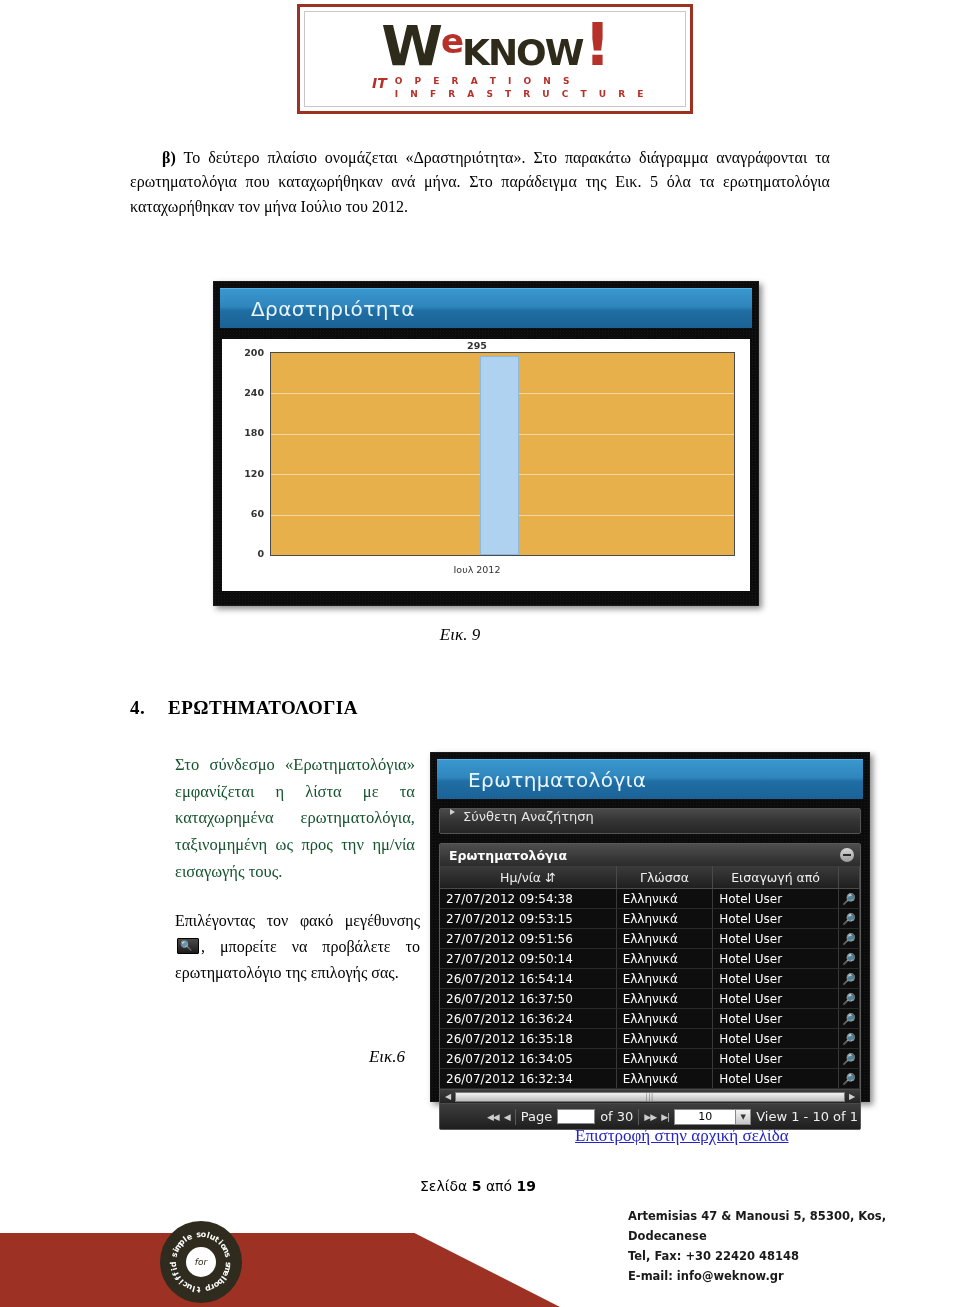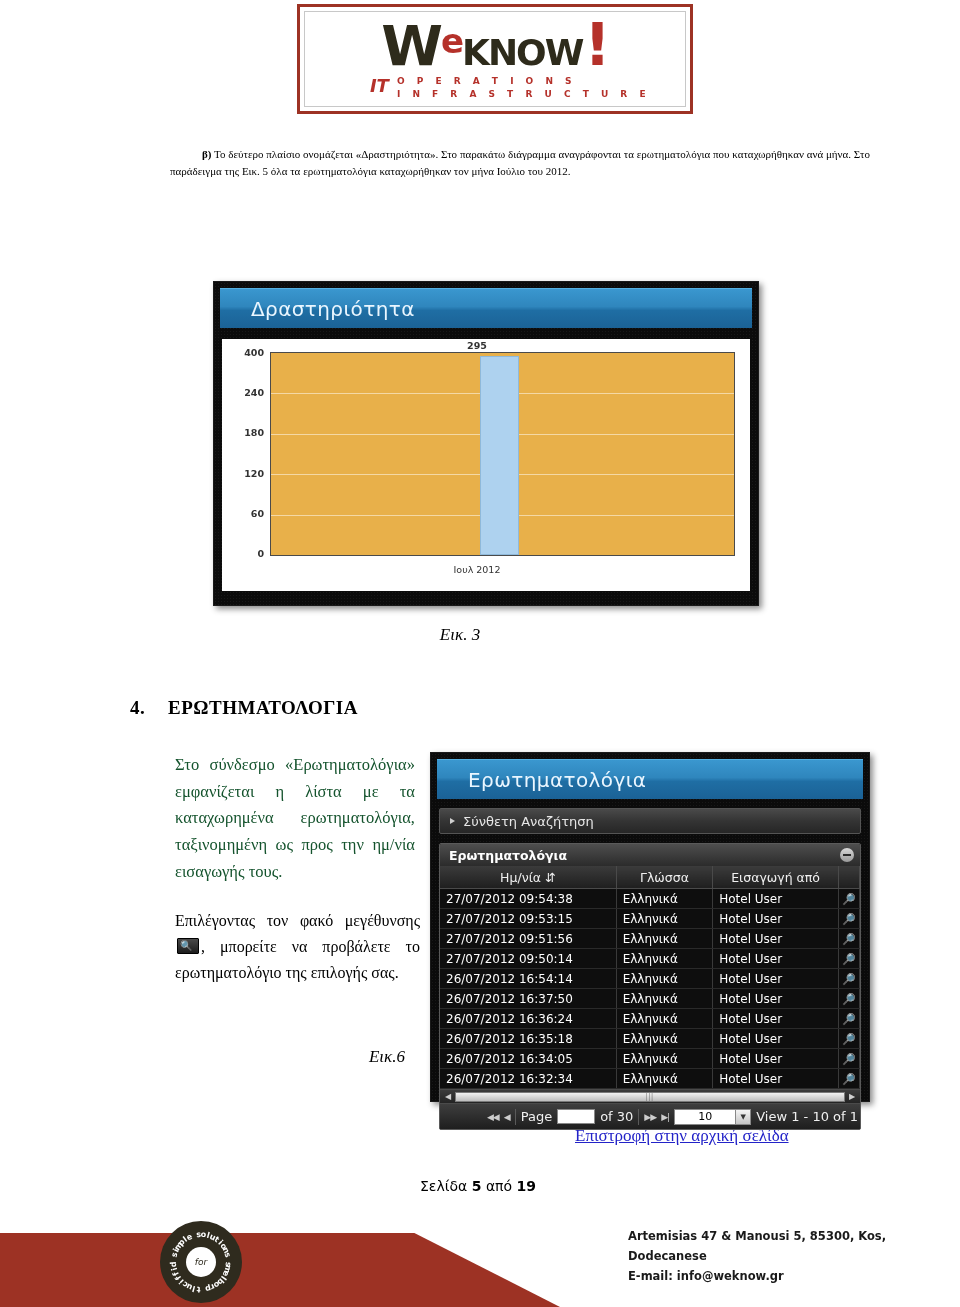--- a/index.html
+++ b/index.html
@@ -25,32 +25,31 @@
   }
   .logo-w{font-size:56px;}
   .logo-e{color:#b5312a;font-size:34px;position:relative;top:-12px;}
   .logo-know{font-size:36px;}
   .logo-bang{color:#b5312a;font-size:58px;margin-left:2px;}
   .logo-sub{
     display:flex;align-items:flex-start;margin-top:2px;margin-left:30px;
   }
   .logo-it{
     font-family:"DejaVu Sans", sans-serif;font-style:italic;font-weight:bold;
-    font-size:18px;color:#b5312a;margin-right:8px;
+    font-size:14px;color:#b5312a;margin-right:8px;
   }
   .logo-sub-lines{
     font-family:"DejaVu Sans", sans-serif;font-weight:bold;font-size:9px;
     color:#b5312a;letter-spacing:4.5px;line-height:1.35;
   }
 
   
   .para{
-    position:absolute;font-size:11px;color:#000;line-height:1.52;
+    position:absolute;font-size:16px;color:#000;line-height:1.52;
     text-align:justify;
-    margin-left:40px;
   }
   .para-b{left:130px;top:146px;width:700px;}
   .para-b b{font-weight:bold;}
   .indent{display:inline-block;width:32px;}
 
   
   .panel{
     position:absolute;background:#0b0b0b;
     box-shadow:3px 3px 6px rgba(0,0,0,0.45);
     border:1px solid #1a1a1a;box-sizing:border-box;
@@ -129,21 +128,21 @@
   .inline-mag::after{
     content:"\1F50D";position:absolute;left:2px;top:-1px;font-size:10px;color:#dcdcdc;
   }
 
   
   #q-panel{left:430px;top:752px;width:440px;height:350px;}
   .q-search{
     position:relative;z-index:2;margin:9px 8px 0 8px;height:26px;
     background:linear-gradient(to bottom,#4a4a4a 0%,#343434 50%,#262626 100%);
     border:1px solid #555;border-radius:2px;box-sizing:border-box;
-    display:flex;align-items:center;padding-left:10px;
+    display:flex;align-items:flex-start;padding-left:10px;
   }
   .q-search .arrow{
     width:0;height:0;border-left:5px solid #cfcfcf;
     border-top:3.5px solid transparent;border-bottom:3.5px solid transparent;
     margin-right:8px;
   }
   .q-search span.lbl{
     font-family:"DejaVu Sans", sans-serif;font-size:13px;color:#e6e6e6;
   }
   .q-grid{
@@ -299,34 +298,34 @@
       <div class="chart-area">
 
         <div class="plot">
           <div class="gridline" style="top:20%"></div>
           <div class="gridline" style="top:40%"></div>
           <div class="gridline" style="top:60%"></div>
           <div class="gridline" style="top:80%"></div>
           <div class="bar" id="bar-0" style="left:45.2%;width:8.4%;bottom:0;height:98.3%;"></div>
         </div>
 
-        <div class="axis-label" style="left:12px;top:8px;">400</div>
+        <div class="axis-label" style="left:12px;top:8px;">200</div>
         <div class="axis-label" style="left:12px;top:48px;">240</div>
         <div class="axis-label" style="left:12px;top:88px;">180</div>
         <div class="axis-label" style="left:12px;top:129px;">120</div>
         <div class="axis-label" style="left:12px;top:169px;">60</div>
         <div class="axis-label" style="left:12px;top:209px;">0</div>
 
         <div class="bar-value" style="left:235px;top:1px;width:40px;">295</div>
         <div class="x-label" style="left:215px;top:225px;width:80px;">Ιουλ 2012</div>
       </div>
     </div>
   </div>
 
-  <div class="caption" id="cap5">Εικ. 3</div>
+  <div class="caption" id="cap5">Εικ. 9</div>
 
   <div class="sec-head">
     <span class="sec-num">4.</span><span>ΕΡΩΤΗΜΑΤΟΛΟΓΙΑ</span>
   </div>
 
   <div class="para-c">Στο σύνδεσμο «Ερωτηματολόγια» εμφανίζεται η λίστα με τα καταχωρημένα ερωτηματολόγια, ταξινομημένη ως προς την ημ/νία εισαγωγής τους.</div>
 
   <div class="para-d">
     <span>Επιλέγοντας τον φακό μεγέθυνσης</span>
     <span class="inline-mag"></span><span>, μπορείτε να προβάλετε το ερωτηματολόγιο της επιλογής σας.</span>
@@ -498,17 +497,18 @@
           <span style="transform: rotate(135deg) translate(-50%, -32px);">b</span>
           <span style="transform: rotate(125deg) translate(-50%, -32px);">l</span>
           <span style="transform: rotate(115deg) translate(-50%, -32px);">e</span>
           <span style="transform: rotate(105deg) translate(-50%, -32px);">m</span>
           <span style="transform: rotate(95deg) translate(-50%, -32px);">s</span>
         </div>
       <div class="seal-inner">for</div>
     </div>
     <div class="contact">
       <div>Artemisias 47 &amp; Manousi 5, 85300, Kos, Dodecanese</div>
+      <div>Tel, Fax: +30 22420 48148</div>
       <div>E-mail: info@weknow.gr</div>
     </div>
   </div>
 
 </div>
 
 </body></html>

